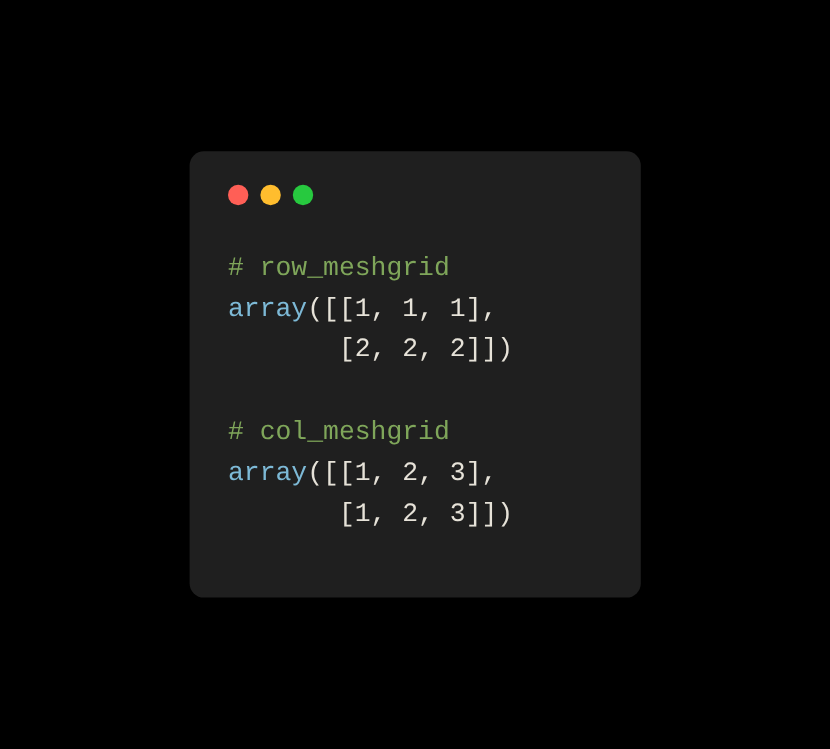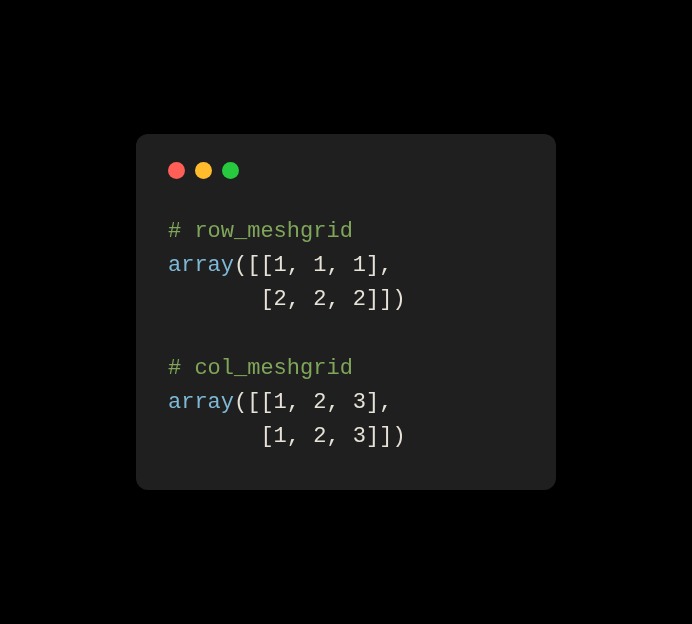--- a/index.html
+++ b/index.html
@@ -6,24 +6,24 @@
   body {
     width: 692px;
     height: 624px;
     background: #000000;
     display: flex;
     align-items: center;
     justify-content: center;
     font-family: "SFMono-Regular", Consolas, "Liberation Mono", Menlo, monospace;
   }
   .window {
-    width: 420px;
+    width: 376px;
     background: #1f1f1f;
     border-radius: 12px;
-    padding: 28px 32px 36px 32px;
+    padding: 28px 32px 52px 32px;
   }
   .titlebar {
     display: flex;
     gap: 10px;
     margin-bottom: 36px;
   }
   .dot {
     width: 17px;
     height: 17px;
     border-radius: 50%;

